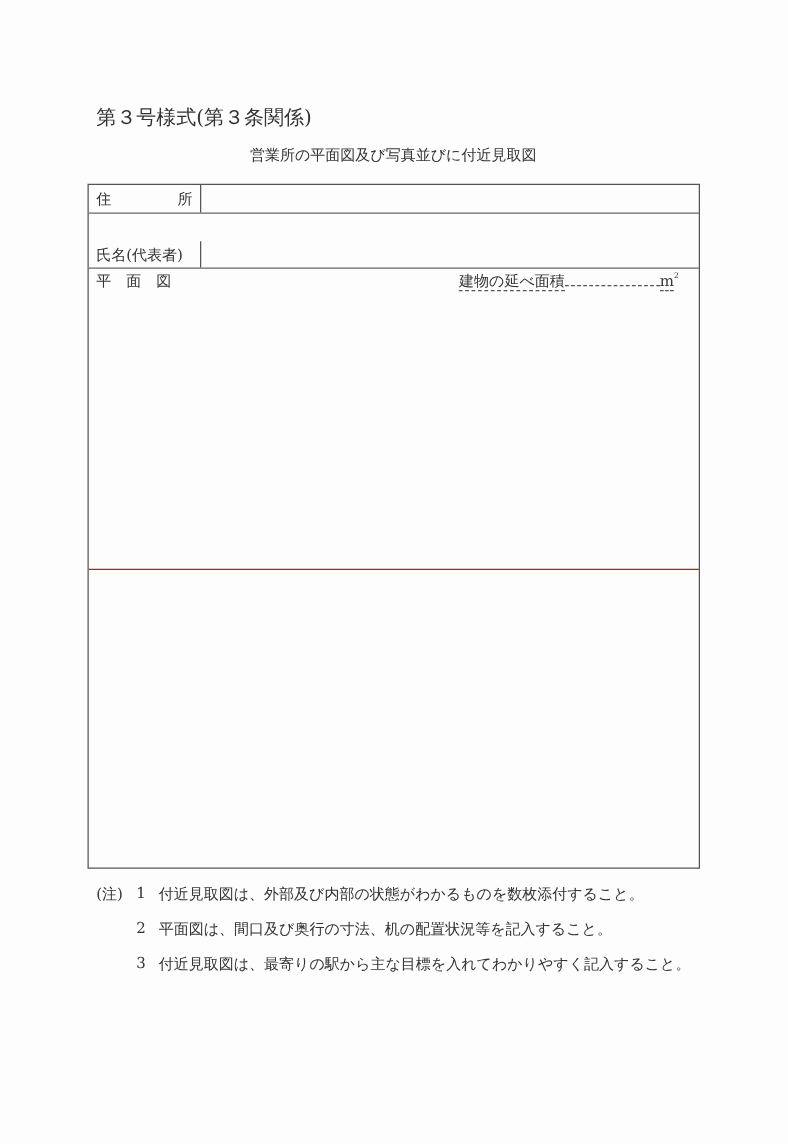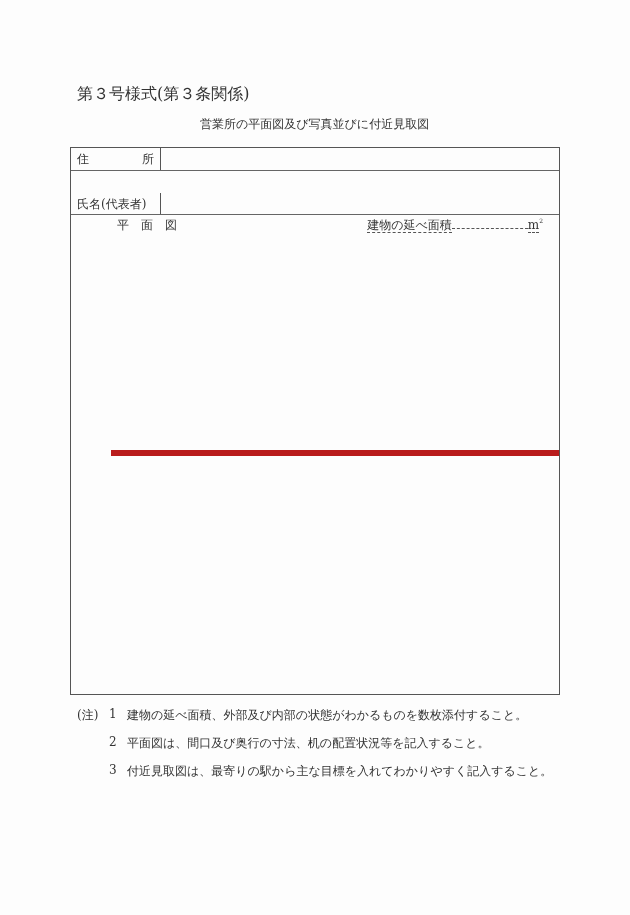--- a/index.html
+++ b/index.html
@@ -18,21 +18,21 @@
   .row { position: absolute; left: 0; right: 0; border-bottom: 1px solid #666; box-sizing: border-box; }
   .row .lbl {
     position: absolute; left: 0; top: 0; bottom: 0; width: 90px;
     border-right: 1px solid #555; box-sizing: border-box;
     font-size: 12px; padding: 3px 0 0 6px;
   }
   .row .val { position: absolute; left: 90px; right: 0; top: 0; bottom: 0; }
   .spaced { display: flex; justify-content: space-between; padding-right: 6px !important; }
   .sec { position: absolute; left: 0; right: 0; box-sizing: border-box; }
   .sec .lbl { position: absolute; left: 6px; top: 2px; font-size: 12px; }
-  .sec-plan { top: 67px; height: 241px; border-bottom: 6px solid #b91c1c; margin-left: 40px; }
+  .sec-plan { top: 67px; height: 241px; border-bottom: 1px solid #b91c1c; }
   .sec-map { top: 308px; bottom: 0; }
   .area-note { position: absolute; right: 16px; top: 2px; font-size: 12px; }
   .dash { display: inline-block; border-bottom: 1px dashed #555; }
   .u { border-bottom: 1px dashed #555; }
   .sup { font-size: 6px; vertical-align: top; }
   .access-note { position: absolute; right: 16px; top: 2px; font-size: 12px; }
   .notes { position: absolute; left: 77px; top: 707px; font-size: 12px; }
   .note { position: relative; height: 28px; }
   .note .head { position: absolute; left: 0; }
   .note .num { position: absolute; left: 32px; }
@@ -63,21 +63,21 @@
       <span class="u">建物の延べ面積</span><span class="dash" style="width:76px;"></span><span class="u">m</span><span class="sup">2</span>
     </div>
   </div>
 
 </div>
 
 <div class="notes">
   <div class="note">
     <span class="head">(注)</span>
     <span class="num">1</span>
-    <span class="txt">建物の延べ面積、外部及び内部の状態がわかるものを数枚添付すること。</span>
+    <span class="txt">付近見取図は、外部及び内部の状態がわかるものを数枚添付すること。</span>
   </div>
   <div class="note">
     <span class="num">2</span>
     <span class="txt">平面図は、間口及び奥行の寸法、机の配置状況等を記入すること。</span>
   </div>
   <div class="note">
     <span class="num">3</span>
     <span class="txt">付近見取図は、最寄りの駅から主な目標を入れてわかりやすく記入すること。</span>
   </div>
 </div>

